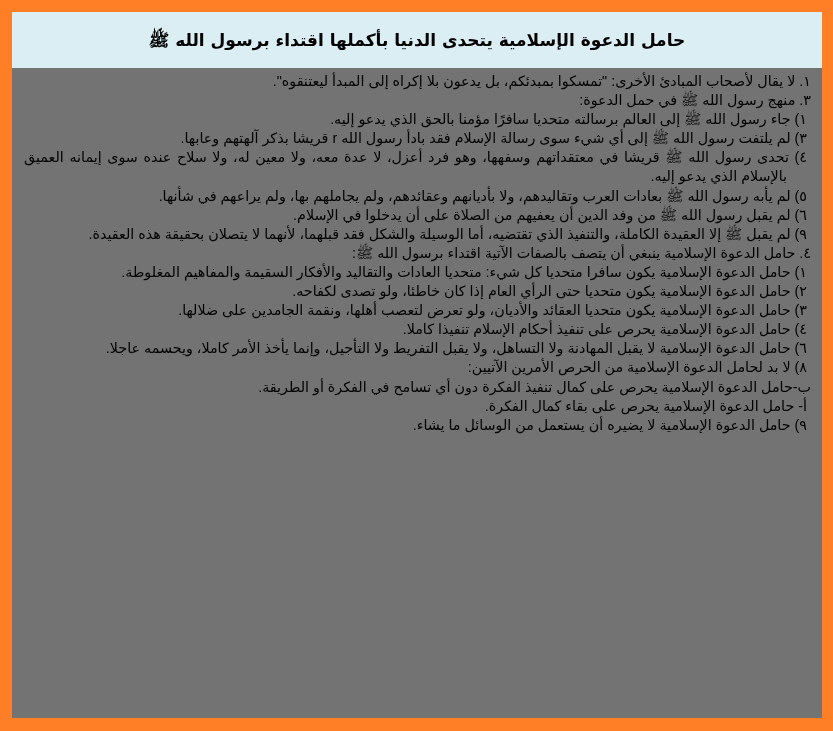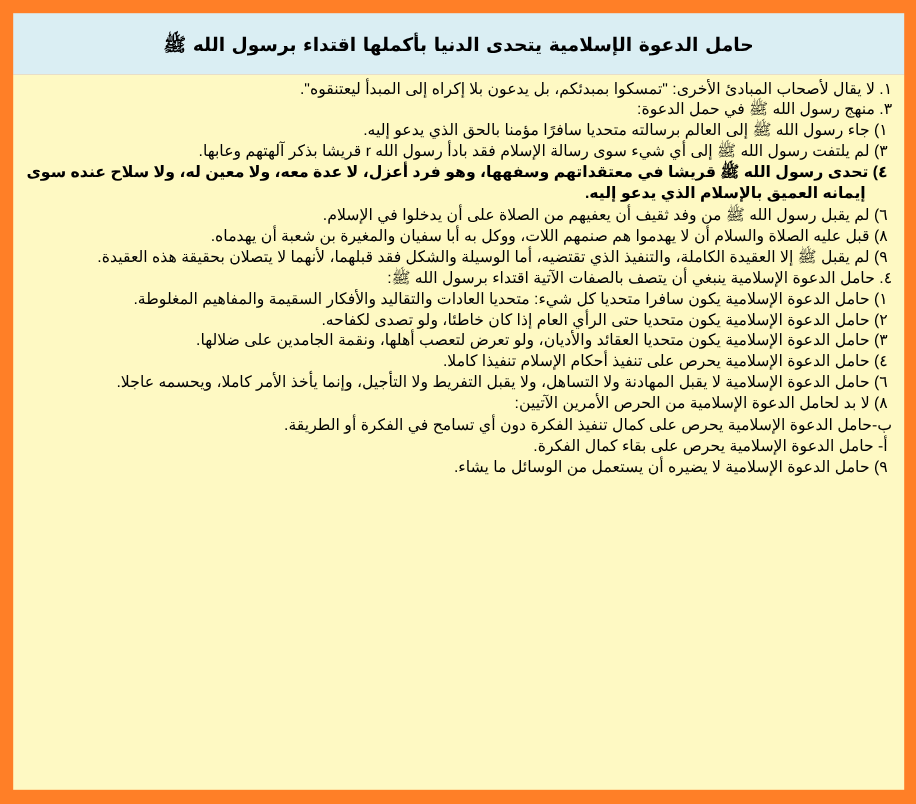--- a/index.html
+++ b/index.html
@@ -36,21 +36,21 @@
     .title {
       font-family: "DejaVu Sans", "Liberation Sans", sans-serif;
       font-weight: bold;
       font-size: 17px;
       direction: rtl;
       white-space: nowrap;
       letter-spacing: -0.2px;
     }
     .content {
       flex: 1;
-      background: #fef9c3;
+      background: #737373;
       padding: 4px 11px 0 12px;
       box-sizing: border-box;
       direction: rtl;
       text-align: right;
       font-size: 14.3px;
       line-height: 19.1px;
     }
     .line {
       margin: 0;
       white-space: normal;
@@ -93,31 +93,31 @@
       <span>منهج رسول الله ﷺ في حمل الدعوة:</span>
     </p>
     <p class="line sub">
       <span>١)</span>
       <span>جاء رسول الله ﷺ إلى العالم برسالته متحديا سافرًا مؤمنا بالحق الذي يدعو إليه.</span>
     </p>
     <p class="line sub">
       <span>٣)</span>
       <span>لم يلتفت رسول الله ﷺ إلى أي شيء سوى رسالة الإسلام فقد بادأ رسول الله r قريشا بذكر آلهتهم وعابها.</span>
     </p>
-    <p class="line sub sub-cont justify" style="text-indent:-20px;font-weight:bold;">
+    <p class="line sub sub-cont justify" style="text-indent:-20px;">
       <span>٤)</span>
       <span>تحدى رسول الله ﷺ قريشا في معتقداتهم وسفهها، وهو فرد أعزل، لا عدة معه، ولا معين له، ولا سلاح عنده سوى إيمانه العميق بالإسلام الذي يدعو إليه.</span>
     </p>
     <p class="line sub">
-      <span>٦)</span>
-      <span>لم يقبل رسول الله ﷺ من وفد ثقيف أن يعفيهم من الصلاة على أن يدخلوا في الإسلام.</span>
+      <span>٥)</span>
+      <span>لم يأبه رسول الله ﷺ بعادات العرب وتقاليدهم، ولا بأديانهم وعقائدهم، ولم يجاملهم بها، ولم يراعهم في شأنها.</span>
     </p>
     <p class="line sub">
-      <span>٨)</span>
-      <span>قبل عليه الصلاة والسلام أن لا يهدموا هم صنمهم اللات، ووكل به أبا سفيان والمغيرة بن شعبة أن يهدماه.</span>
+      <span>٦)</span>
+      <span>لم يقبل رسول الله ﷺ من وفد الدين أن يعفيهم من الصلاة على أن يدخلوا في الإسلام.</span>
     </p>
     <p class="line sub">
       <span>٩)</span>
       <span>لم يقبل ﷺ إلا العقيدة الكاملة، والتنفيذ الذي تقتضيه، أما الوسيلة والشكل فقد قبلهما، لأنهما لا يتصلان بحقيقة هذه العقيدة.</span>
     </p>
 
     <p class="line">
       <span class="num">٤.</span>
       <span>حامل الدعوة الإسلامية ينبغي أن يتصف بالصفات الآتية اقتداء برسول الله ﷺ:</span>
     </p>

